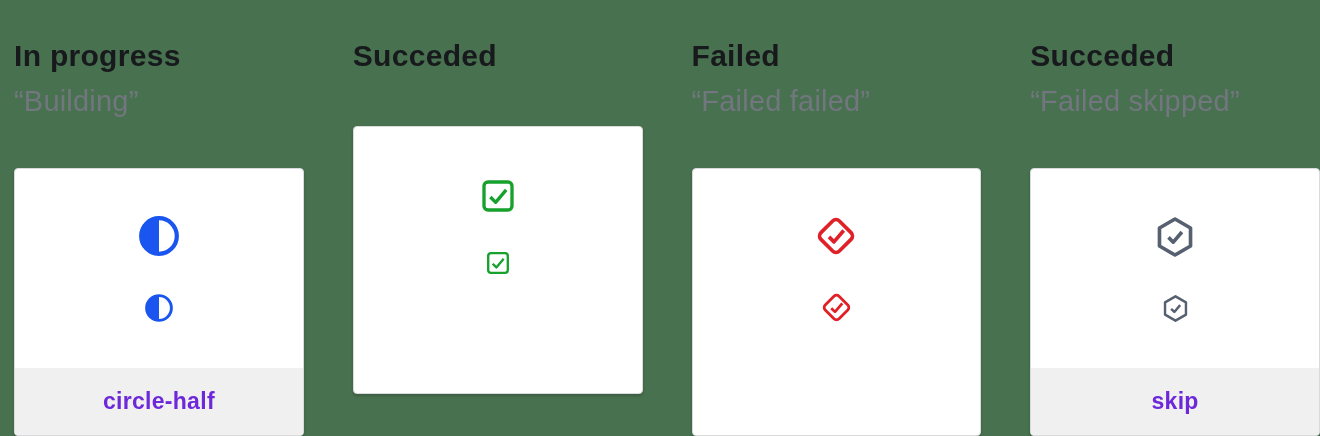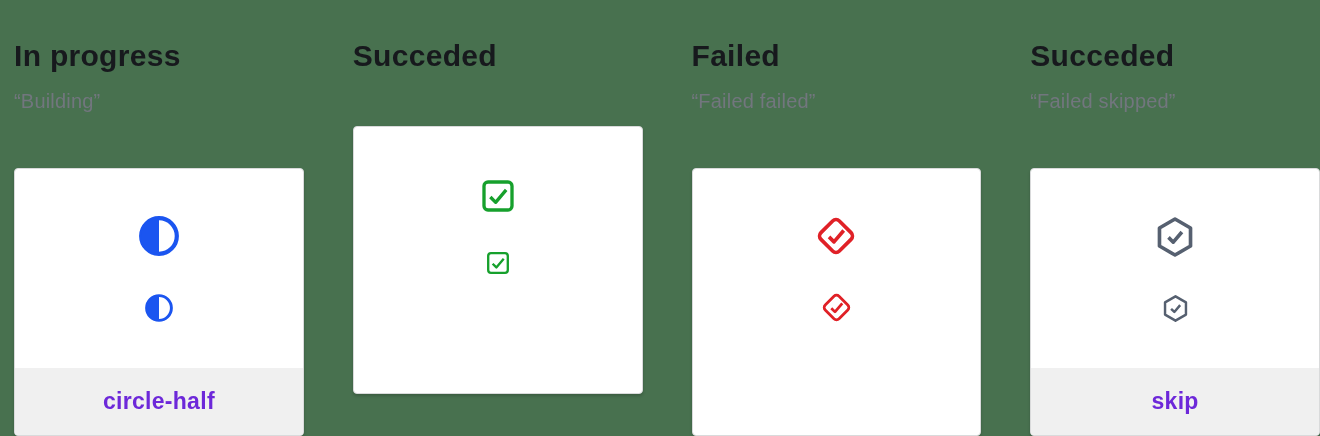--- a/index.html
+++ b/index.html
@@ -24,21 +24,21 @@
   .col-title {
     margin-top: 40px;
     font-size: 30px;
     line-height: 32px;
     font-weight: bold;
     letter-spacing: 0.3px;
     color: #17191D;
   }
   .col-subtitle {
     margin-top: 16px;
-    font-size: 20px;
+    font-size: 29px;
     line-height: 26px;
     font-weight: 400;
     letter-spacing: 0.2px;
     color: #72767E;
   }
   .card {
     margin-top: 54px;
     height: 268px;
     background: #FFFFFF;
     border: 1px solid #D9DADB;

